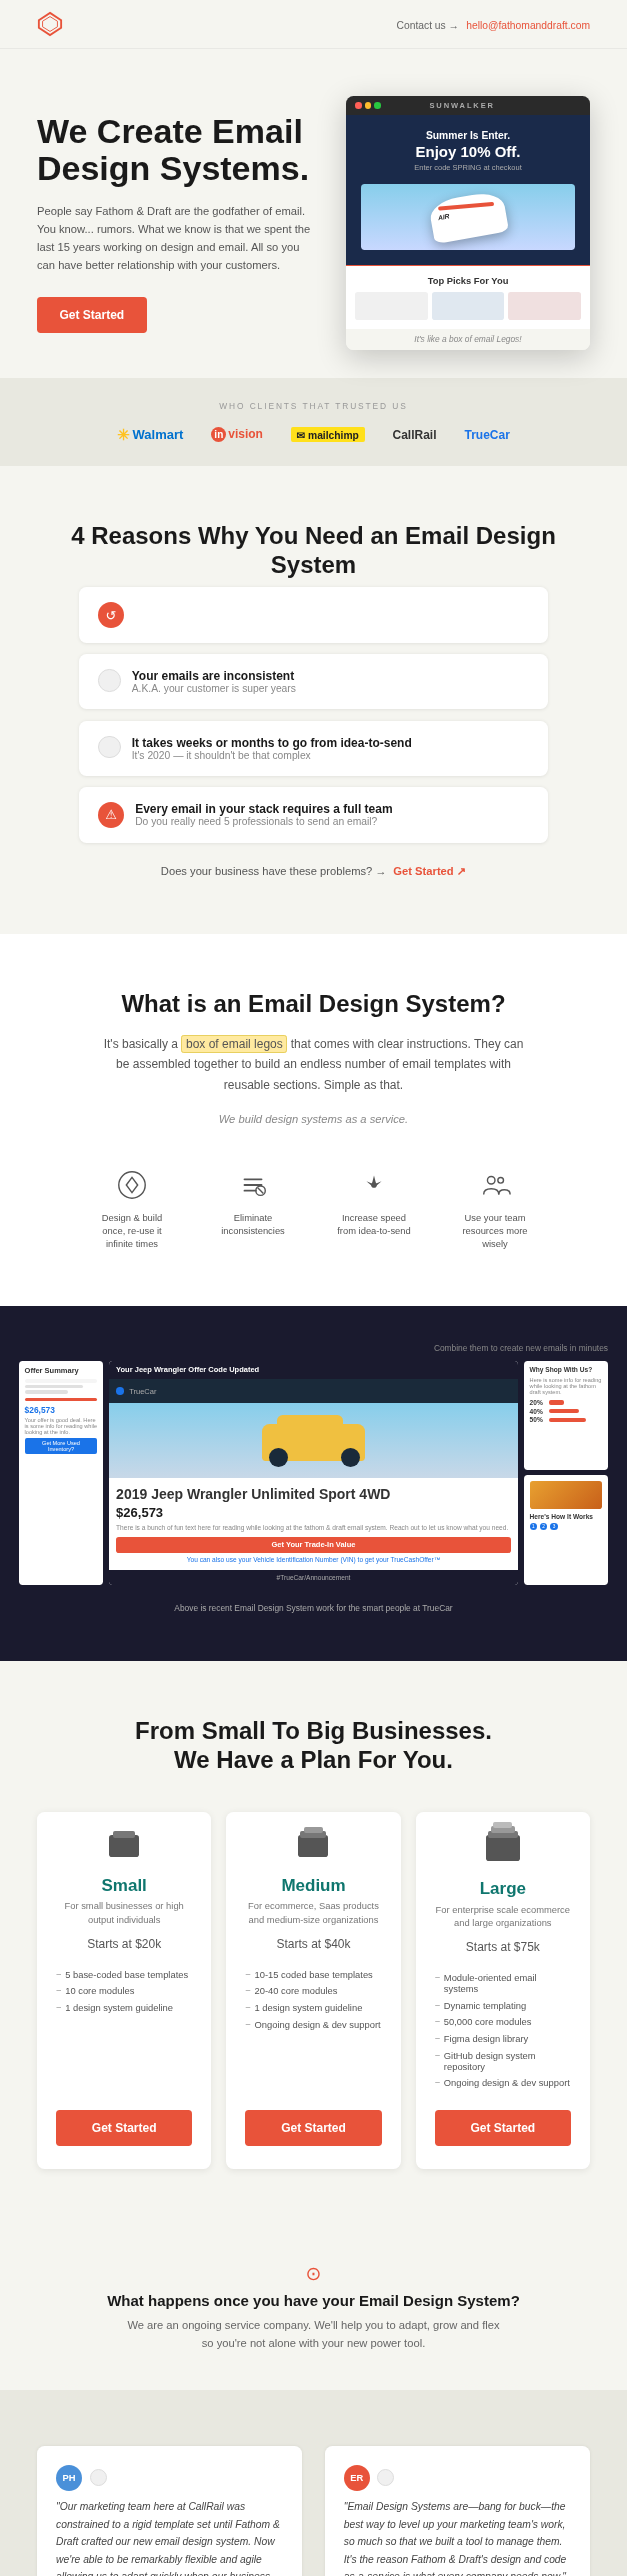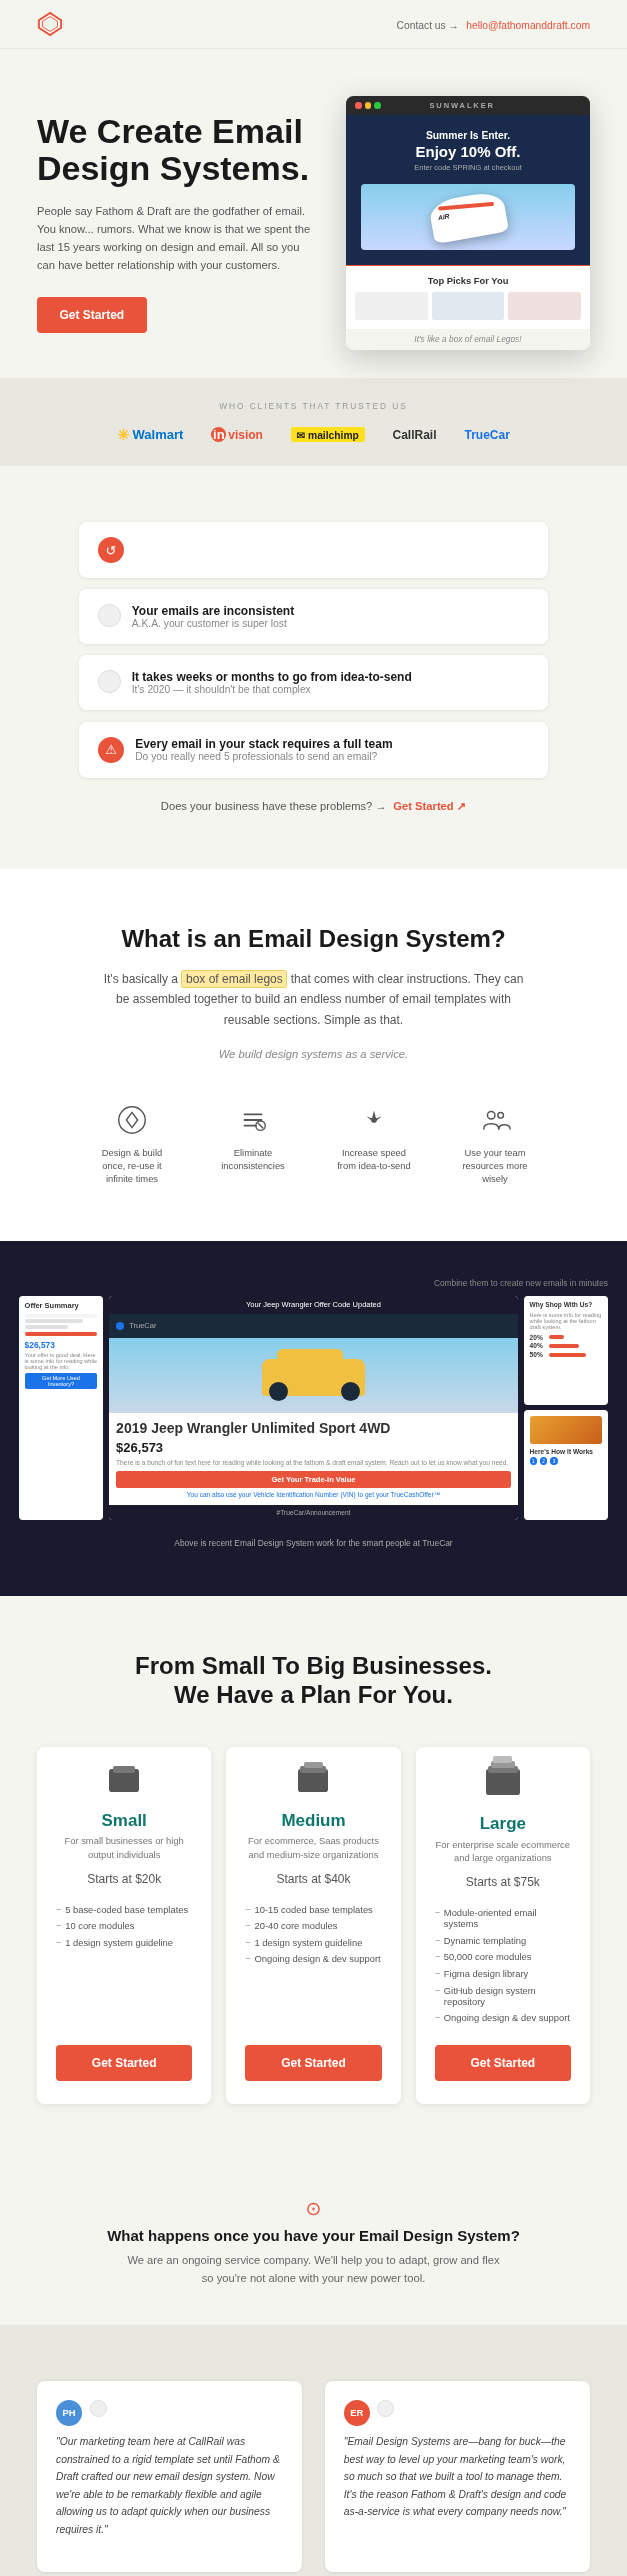--- a/index.html
+++ b/index.html
@@ -58,21 +58,21 @@
     
     .faq { background: #f5f5f0; padding: 37px; text-align: center; }
     .faq-title { font-size: 15px; font-weight: 700; color: #1a1a1a; margin-bottom: 7.5px; }
     .faq-desc { font-size: 11.2px; color: #666; max-width: 375px; margin: 0 auto; line-height: 1.6; }
 
     
     .testimonials { background: #e8e8e0; padding: 56px 37px; }
     .testimonials-grid { display: grid; grid-template-columns: 1fr 1fr; gap: 22.5px; max-width: 553px; margin: 0 auto; }
     .testimonial-card { background: white; border-radius: 7.5px; padding: 19px; box-shadow: 0 0.9px 3.7px rgba(0,0,0,0.08); }
     .testimonial-text { font-size: 10.3px; color: #444; line-height: 1.7; margin-bottom: 15px; font-style: italic; }
-    .avatar-row { display: flex; align-items: flex-start; gap: 7.5px; margin-bottom: 7.5px; }
+    .avatar-row { display: flex; align-items: center; gap: 7.5px; margin-bottom: 7.5px; }
     .avatar { width: 26px; height: 26px; border-radius: 50%; background: #ccc; display: flex; align-items: center; justify-content: center; font-size: 9.4px; color: white; font-weight: 700; }
 
     
     .diamond-icon svg { width: 26px; height: 26px; }
 
     @media (max-width: 562px) {
       .hero { flex-direction: column; }
       .pricing-cards { flex-direction: column; align-items: center; }
       .testimonials-grid { grid-template-columns: 1fr; }
       .footer-cta { flex-direction: column; }
@@ -138,38 +138,39 @@
   </div>
 </section>
 
 <section class="trusted">
   <div style="font-size:8.4px;color:#999;letter-spacing:1.9px;text-transform:uppercase;margin-bottom:15px;">WHO CLIENTS THAT TRUSTED US</div>
   <div class="trusted-logos">
     <span style="font-size:13px;font-weight:800;color:#0071ce;display:flex;align-items:center;gap:2.8px;">
       <span style="color:#ffc220;font-size:15px;">✳</span> Walmart
     </span>
     <span style="font-size:12px;font-weight:700;color:#e8533a;">
-      <span style="background:#e8533a;color:white;border-radius:50%;width:15px;height:15px;display:inline-flex;align-items:center;justify-content:center;font-size:13px;margin-right:1.9px;">in</span>vision
+      <span style="background:#e8533a;color:white;border-radius:50%;width:15px;height:15px;display:inline-flex;align-items:center;justify-content:center;font-size:10px;margin-right:1.9px;">in</span>vision
     </span>
     <span style="font-size:10.3px;font-weight:700;background:#ffe01b;color:#222;padding:1.9px 5.6px;border-radius:1.9px;">✉ mailchimp</span>
     <span style="font-size:12px;font-weight:700;color:#333;">CallRail</span>
     <span style="font-size:12px;font-weight:800;color:#1a73e8;">TrueCar</span>
   </div>
 </section>
 
 <section class="reasons">
+  <h2 class="section-title">4 Reasons Why You Need an Email Design System</h2>
   <div class="reason-cards">
     <div class="reason-card">
       <div class="reason-icon reason-icon-red">↺</div>
     </div>
     <div class="reason-card">
       <div class="reason-icon reason-icon-gray" style="border-radius:50%;width:22.5px;height:22.5px;border:1.9px solid #ddd;flex-shrink:0;"></div>
       <div>
         <div class="reason-title">Your emails are inconsistent</div>
-        <div class="reason-sub">A.K.A. your customer is super lost</div>
+        <div class="reason-sub">A.K.A. your customer is super years</div>
       </div>
     </div>
     <div class="reason-card">
       <div class="reason-icon reason-icon-gray" style="border-radius:50%;width:22.5px;height:22.5px;border:1.9px solid #ddd;flex-shrink:0;"></div>
       <div>
         <div class="reason-title">It takes weeks or months to go from idea-to-send</div>
         <div class="reason-sub">It's 2020 — it shouldn't be that complex</div>
       </div>
     </div>
     <div class="reason-card">
@@ -250,21 +251,21 @@
         <div style="background:#f5f5f5;height:3.7px;margin:1.9px 0;border-radius:1.9px;"></div>
         <div style="background:#e0e0e0;height:3.7px;margin:1.9px 0;border-radius:1.9px;width:80%;"></div>
         <div style="background:#e0e0e0;height:3.7px;margin:1.9px 0;border-radius:1.9px;width:60%;"></div>
         <div style="background:#e8533a;height:3.7px;margin:3.7px 0;border-radius:1.9px;"></div>
         <div style="font-size:8.4px;font-weight:700;margin-top:3.7px;color:#1a73e8;">$26,573</div>
         <div style="font-size:5.6px;color:#888;margin-top:1.9px;">Your offer is good deal. Here is some info for reading while looking at the info.</div>
         <div style="background:#1a73e8;color:white;padding:1.9px 3.7px;border-radius:1.9px;font-size:5.6px;text-align:center;margin-top:3.7px;">Get More Used Inventory?</div>
       </div>
 
       <div style="background:white;border-radius:3.7px;overflow:hidden;">
-        <div style="background:#1a1a2e;color:white;padding:4.7px 7.5px;font-size:7.5px;font-weight:400;display:flex;justify-content:center;">
+        <div style="background:#1a1a2e;color:white;padding:4.7px 7.5px;font-size:7.5px;font-weight:700;display:flex;justify-content:flex-start;">
           <span>Your Jeep Wrangler Offer Code Updated</span>
         </div>
         <div style="background:#1a2a3a;padding:7.5px;display:flex;align-items:center;gap:5.6px;">
           <div style="width:7.5px;height:7.5px;background:#1a73e8;border-radius:50%;"></div>
           <div style="font-size:7.5px;color:#aaa;">TrueCar</div>
         </div>
         <div style="background:linear-gradient(180deg,#87ceeb 0%,#c8d8e8 100%);height:75px;display:flex;align-items:center;justify-content:center;">
           <div style="width:112px;height:52px;position:relative;">
 
             <div style="background:#f0c040;width:103px;height:37px;border-radius:7.5px 7.5px 3.7px 3.7px;position:absolute;top:9.4px;left:4.7px;"></div>

